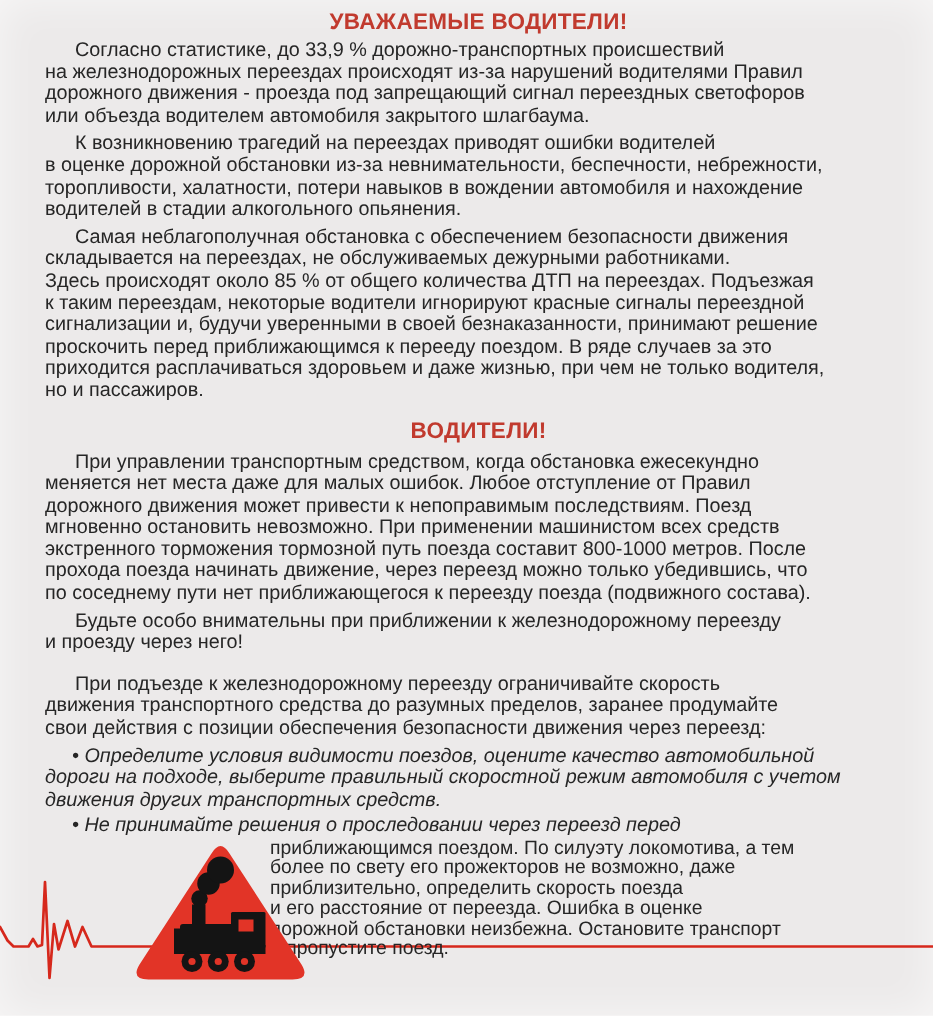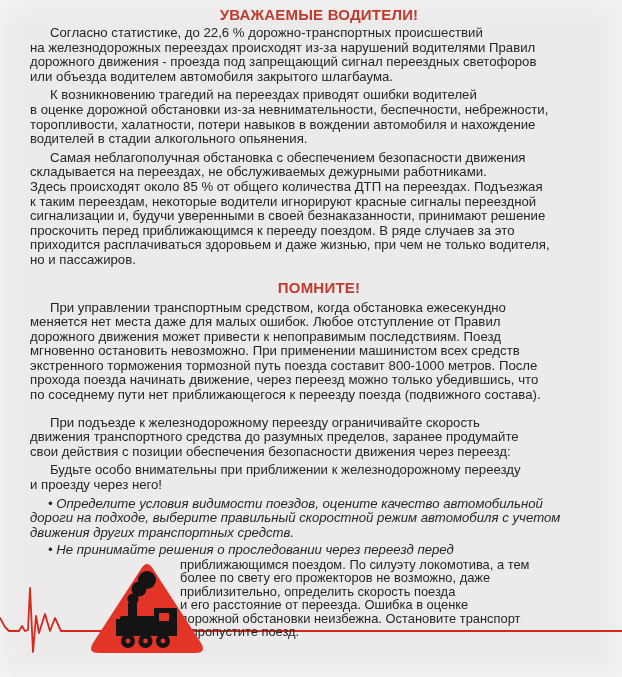--- a/index.html
+++ b/index.html
@@ -56,49 +56,49 @@
     z-index:3;
   }
 </style>
 </head>
 <body>
 
 <div class="poster">
 
   <div class="content">
     <h1 class="memo-heading">УВАЖАЕМЫЕ ВОДИТЕЛИ!</h1>
-    <p class="para">Согласно статистике, до 22,6 % дорожно-транспортных происшествий
+    <p class="para">Согласно статистике, до 33,9 % дорожно-транспортных происшествий
 на железнодорожных переездах происходят из-за нарушений водителями Правил
 дорожного движения - проезда под запрещающий сигнал переездных светофоров
 или объезда водителем автомобиля закрытого шлагбаума.</p>
     <p class="para">К возникновению трагедий на переездах приводят ошибки водителей
 в оценке дорожной обстановки из-за невнимательности, беспечности, небрежности,
 торопливости, халатности, потери навыков в вождении автомобиля и нахождение
 водителей в стадии алкогольного опьянения.</p>
     <p class="para">Самая неблагополучная обстановка с обеспечением безопасности движения
 складывается на переездах, не обслуживаемых дежурными  работниками.
 Здесь происходят около 85 % от общего количества ДТП на переездах. Подъезжая
 к таким переездам, некоторые водители игнорируют красные сигналы переездной
 сигнализации и, будучи уверенными в своей безнаказанности, принимают решение
 проскочить перед приближающимся к перееду поездом. В ряде случаев за это
 приходится расплачиваться здоровьем и даже жизнью, при чем не только водителя,
 но и пассажиров.</p>
-    <h2 class="memo-heading">ПОМНИТЕ!</h2>
+    <h2 class="memo-heading">ВОДИТЕЛИ!</h2>
     <p class="para">При управлении транспортным  средством, когда обстановка ежесекундно
 меняется нет места даже для малых ошибок. Любое отступление от Правил
 дорожного движения может привести к непоправимым последствиям. Поезд
 мгновенно остановить невозможно. При применении машинистом всех средств
 экстренного торможения тормозной путь поезда составит 800-1000 метров. После
 прохода поезда начинать движение, через переезд можно только убедившись, что
 по соседнему пути нет приближающегося к переезду поезда (подвижного состава).</p>
+    <p class="para">Будьте особо внимательны при приближении к железнодорожному переезду
+и проезду через него!</p>
     <p class="para gap-before">При подъезде к железнодорожному переезду ограничивайте скорость
 движения транспортного средства до разумных пределов, заранее продумайте
 свои действия с позиции обеспечения безопасности движения через переезд:</p>
-    <p class="para">Будьте особо внимательны при приближении к железнодорожному переезду
-и проезду через него!</p>
     <p class="para bullet">• Определите условия видимости поездов, оцените качество автомобильной
 дороги на подходе, выберите правильный скоростной режим автомобиля с учетом
 движения других транспортных средств.</p>
     <p class="para bullet no-bottom">• Не принимайте решения о проследовании через переезд перед</p>
     <div class="wrap-right">приближающимся поездом. По силуэту локомотива, а тем
 более по свету его прожекторов не возможно, даже
 приблизительно, определить скорость поезда
 и его расстояние от переезда. Ошибка в оценке
 дорожной обстановки неизбежна. Остановите транспорт
 и пропустите поезд.</div>

